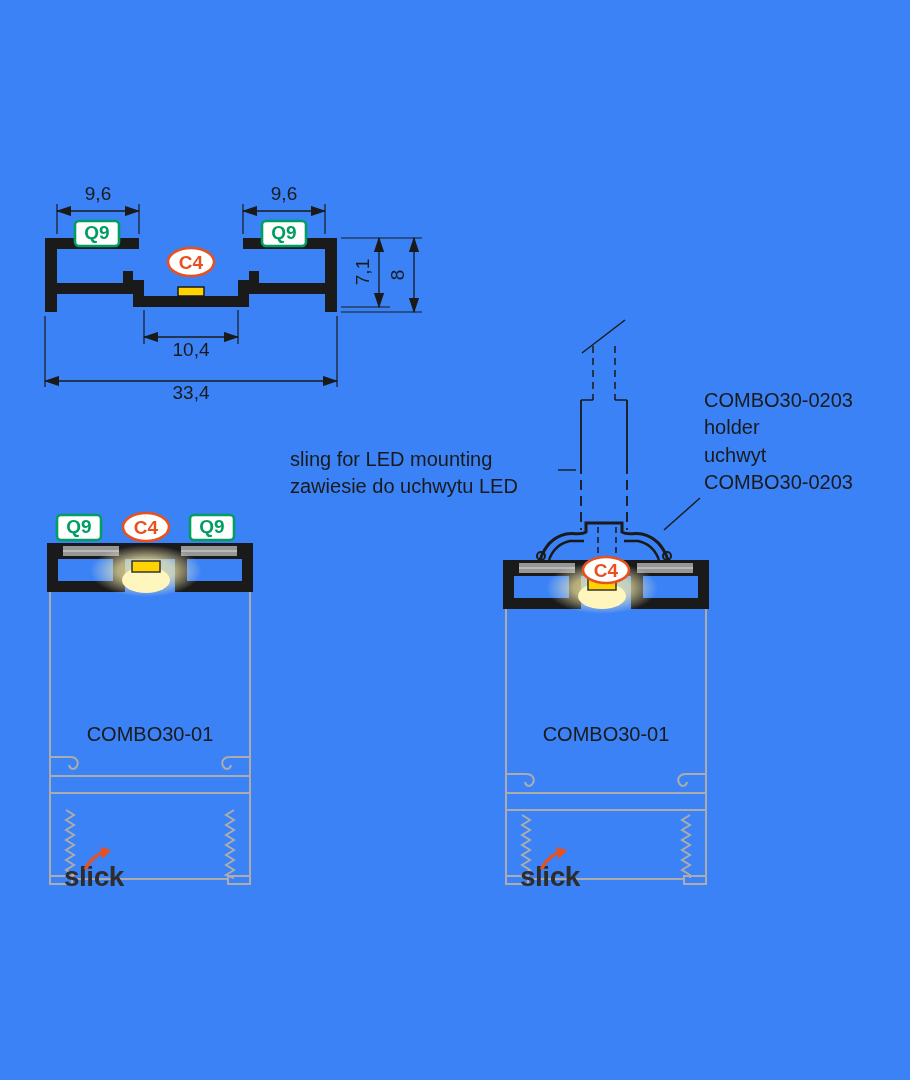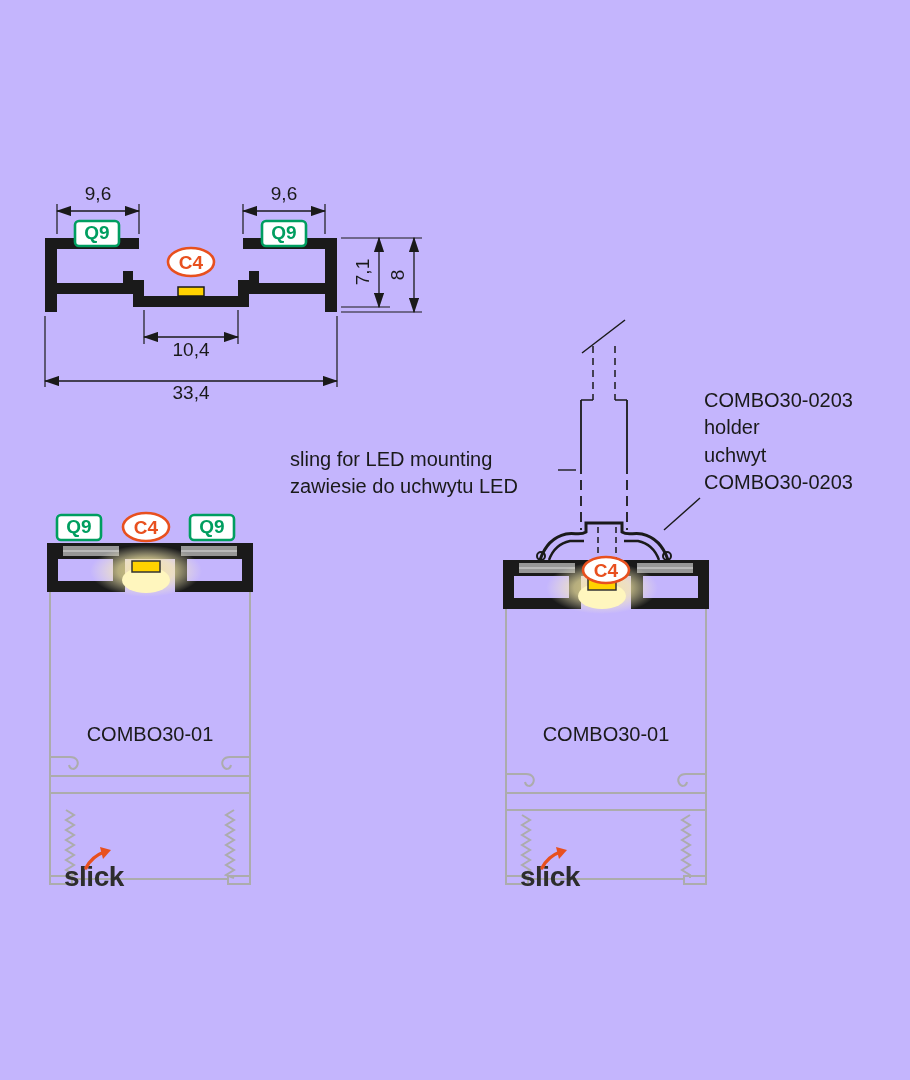--- a/index.html
+++ b/index.html
@@ -1,16 +1,16 @@
 <!DOCTYPE html>
 <html><head>
 <meta charset="utf-8">
 <style>
   html,body{margin:0;padding:0;background:#ffffff;}
-  #canvas{position:relative;width:910px;height:1080px;background:#c4b5fd;overflow:hidden;
+  #canvas{position:relative;width:910px;height:1080px;background:#3b82f6;overflow:hidden;
           font-family:"Liberation Sans", sans-serif;}
   svg text{font-family:"Liberation Sans", sans-serif;}
   .ext{stroke:#1a1a1a;stroke-width:1.2;}
   .dim{stroke:#1a1a1a;stroke-width:1.3;}
   .dim-t{font-size:19px;fill:#1a1a1a;}
   .blk{fill:#1a1a1a;}
   .badge-q9-box{fill:#ffffff;stroke:#009E60;stroke-width:2.6;}
   .badge-q9-t{font-size:19px;font-weight:bold;fill:#009E60;text-anchor:middle;}
   .badge-c4-el{fill:#ffffff;stroke:#E8501E;stroke-width:2.6;}
   .badge-c4-t{font-size:19px;font-weight:bold;fill:#E8501E;text-anchor:middle;}

